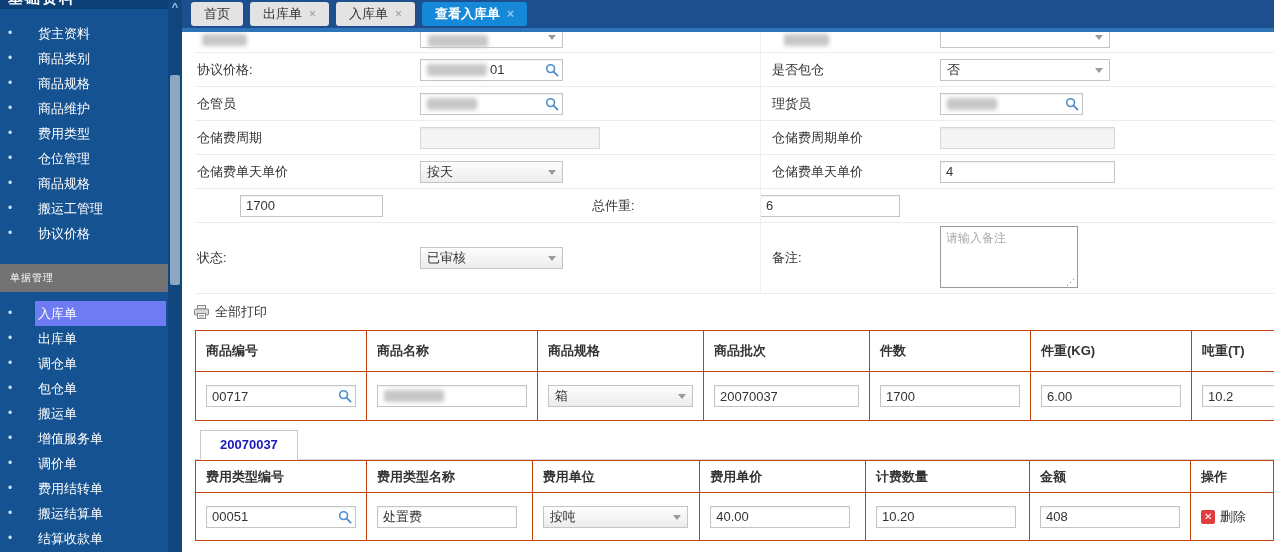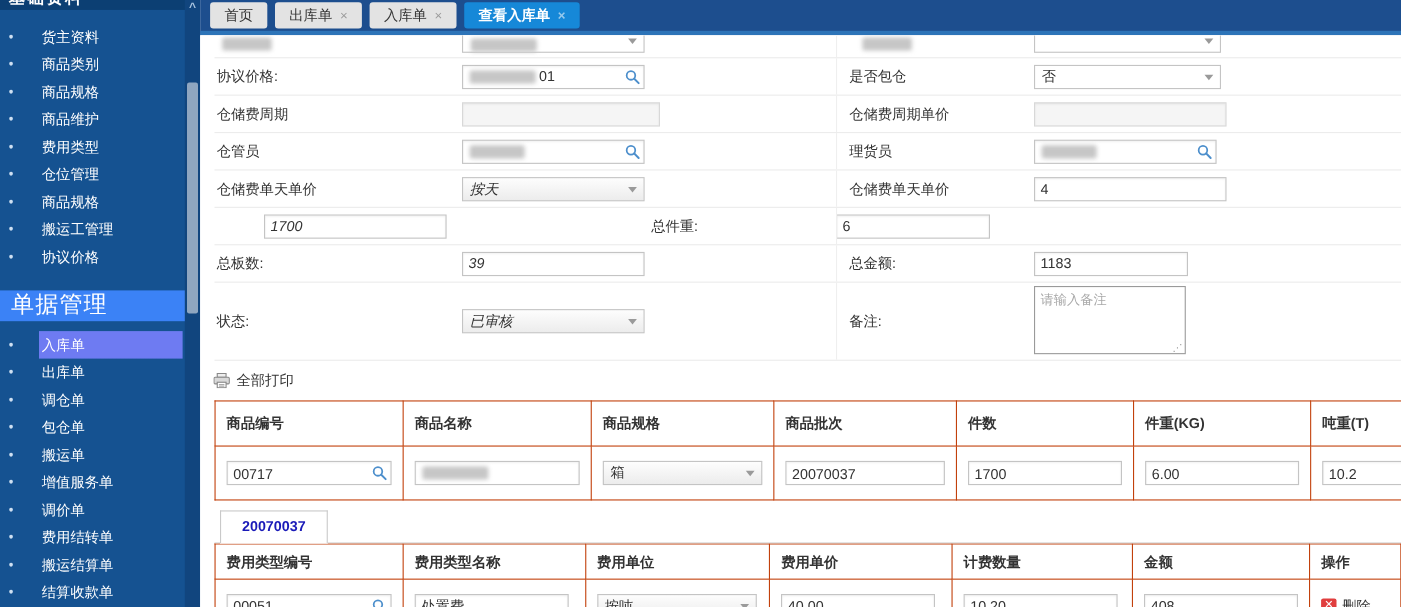--- a/index.html
+++ b/index.html
@@ -7,21 +7,21 @@
        font-family:"Liberation Sans","DejaVu Sans",sans-serif;font-size:13px;color:#333;}
 
   
   .sidebar{position:absolute;left:0;top:0;width:182px;height:552px;background:#155291;color:#fff;overflow:hidden;}
   .side-top{height:9px;background:#0c3f73;overflow:hidden;position:relative;}
   .side-top .t{position:absolute;left:8px;top:-11px;font-size:15px;font-weight:bold;letter-spacing:2px;color:#fff;}
   .side-list{list-style:none;margin:12px 0 0 0;padding:0;width:166px;}
   .side-item{height:25px;line-height:25px;position:relative;padding-left:38px;font-size:13px;cursor:pointer;white-space:nowrap;}
   .side-item .blt{position:absolute;left:8px;top:0;font-size:12px;color:#cfe0f2;}
   .side-item.selected{background:linear-gradient(90deg,transparent 35px,#6e7bf2 35px);}
-  .side-sec{height:28px;line-height:28px;background:#3b82f6;font-size:21px;padding-left:10px;margin-top:18px;letter-spacing:1px;}
+  .side-sec{height:28px;line-height:28px;background:#737373;font-size:10px;padding-left:10px;margin-top:18px;letter-spacing:1px;}
   .side-sec2{margin-top:18px;}
   .list2{margin-top:9px;}
   .side-scroll{position:absolute;right:0;top:0;width:14px;height:552px;background:#11457e;}
   .scroll-up{height:16px;text-align:center;color:#a8c4e0;font-size:11px;line-height:15px;font-weight:bold;cursor:pointer;}
   .scroll-thumb{position:absolute;left:2px;top:75px;width:10px;height:210px;background:#8fa6c0;border-radius:2px;cursor:pointer;}
 
   
   .tabbar{position:absolute;left:182px;top:0;width:1092px;height:28px;background:#1d4e8e;
           border-bottom:4px solid #2d74b8;display:flex;align-items:center;gap:7px;padding-left:9px;box-sizing:content-box;}
   .tab{background:#e3e3e3;color:#333;height:24px;line-height:24px;padding:0 13px;border-radius:3px;
@@ -42,21 +42,21 @@
   .fl{width:180px;padding-left:2px;box-sizing:border-box;color:#333;}
   .fv{width:385px;box-sizing:border-box;display:flex;align-items:center;padding-left:45px;}
   .fl2{width:180px;padding-left:12px;box-sizing:border-box;}
   .fv2{flex:1;display:flex;align-items:center;}
 
   
   .inpwrap{position:relative;display:flex;align-items:center;}
   input.inp{height:22px;border:1px solid #c4c4c4;background:#fff;padding:0 5px;font-size:13px;color:#333;
             font-family:"Liberation Sans",sans-serif;box-sizing:border-box;box-shadow:inset 0 1px 2px rgba(0,0,0,.06);}
   input.inp.gray{background:#f5f5f5;border-color:#d8d8d8;}
-  .w143{width:166px;font-style:italic;} .w150{width:150px;} .w180{width:180px;} .w175{width:175px;} .w140{width:140px;} .w145{width:145px;}
+  .w143{width:143px;} .w150{width:150px;} .w180{width:180px;} .w175{width:175px;} .w140{width:140px;} .w145{width:145px;}
   .mag{position:absolute;right:4px;top:4px;}
   .redact{position:absolute;left:7px;top:5px;height:12px;background:#c6c6c6;border-radius:2px;filter:blur(2px);}
   .rw60{width:60px;} .rw50{width:50px;} .rw45{width:45px;}
   .vis-tail{position:absolute;left:70px;top:3px;color:#333;}
   .sel{height:22px;border:1px solid #c4c4c4;background:linear-gradient(#fdfdfd,#ececec);
        display:flex;align-items:center;padding:0 6px;position:relative;box-sizing:border-box;color:#333;}
   .sel .arr{position:absolute;right:6px;top:8px;width:0;height:0;border-left:4px solid transparent;border-right:4px solid transparent;border-top:5px solid #9a9a9a;}
   .sel.plain{background:#fff;}
   textarea.ta{width:138px;height:62px;border:1px solid #9a9a9a;padding:3px 5px;font-size:12px;resize:none;
               font-family:"Liberation Sans",sans-serif;box-sizing:border-box;}
@@ -182,31 +182,20 @@
         <div class="fl2">是否包仓</div>
         <div class="fv2">
           <div class="sel plain" style="width:170px;">
             <span>否</span>
             <span class="arr"></span>
           </div>
         </div>
       </div>
 
       <div class="frow">
-        <div class="fl">仓储费周期</div>
-        <div class="fv">
-            <input class="inp gray w180" value="" style="">
-          </div>
-        <div class="fl2">仓储费周期单价</div>
-        <div class="fv2">
-            <input class="inp gray w175" value="" style="">
-          </div>
-      </div>
-
-      <div class="frow">
         <div class="fl">仓管员</div>
         <div class="fv">
           <div class="inpwrap">
             <input class="inp w143" style="">
             <div class="redact rw50"></div>
             <svg class="mag" width="14" height="14" viewBox="0 0 14 14">
                 <circle cx="5.6" cy="5.6" r="3.9" fill="none" stroke="#4d8fcc" stroke-width="1.6"></circle>
                 <line x1="8.6" y1="8.6" x2="12.6" y2="12.6" stroke="#4d8fcc" stroke-width="1.8" stroke-linecap="round"></line>
               </svg>
           </div>
@@ -218,20 +207,31 @@
             <div class="redact rw50"></div>
             <svg class="mag" width="14" height="14" viewBox="0 0 14 14">
                 <circle cx="5.6" cy="5.6" r="3.9" fill="none" stroke="#4d8fcc" stroke-width="1.6"></circle>
                 <line x1="8.6" y1="8.6" x2="12.6" y2="12.6" stroke="#4d8fcc" stroke-width="1.8" stroke-linecap="round"></line>
               </svg>
           </div>
         </div>
       </div>
 
       <div class="frow">
+        <div class="fl">仓储费周期</div>
+        <div class="fv">
+            <input class="inp gray w180" value="" style="">
+          </div>
+        <div class="fl2">仓储费周期单价</div>
+        <div class="fv2">
+            <input class="inp gray w175" value="" style="">
+          </div>
+      </div>
+
+      <div class="frow">
         <div class="fl">仓储费单天单价</div>
         <div class="fv">
           <div class="sel w143">
             <span>按天</span>
             <span class="arr"></span>
           </div>
         </div>
         <div class="fl2">仓储费单天单价</div>
         <div class="fv2">
             <input class="inp w175" value="4" style="">
@@ -241,30 +241,20 @@
       <div class="frow">
         <div class="fv">
             <input class="inp w143" value="1700" style="">
           </div>
         <div class="fl2">总件重:</div>
         <div class="fv2">
             <input class="inp w140" value="6" style="">
           </div>
       </div>
 
-      <div class="frow">
-        <div class="fl">总板数:</div>
-        <div class="fv">
-            <input class="inp w143" value="39" style="">
-          </div>
-        <div class="fl2">总金额:</div>
-        <div class="fv2">
-            <input class="inp w140" value="1183" style="">
-          </div>
-      </div>
 
       <div class="frow big">
         <div class="fl">状态:</div>
         <div class="fv">
           <div class="sel w143">
             <span>已审核</span>
             <span class="arr"></span>
           </div>
         </div>
         <div class="fl2">备注:</div>

